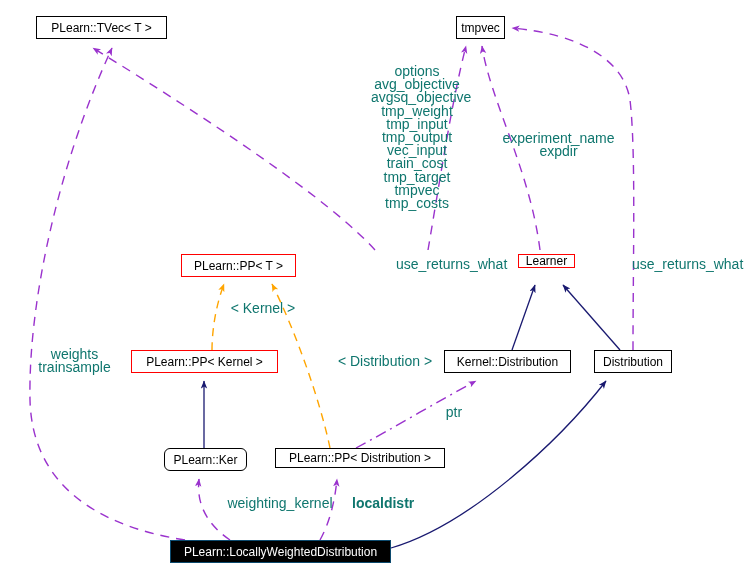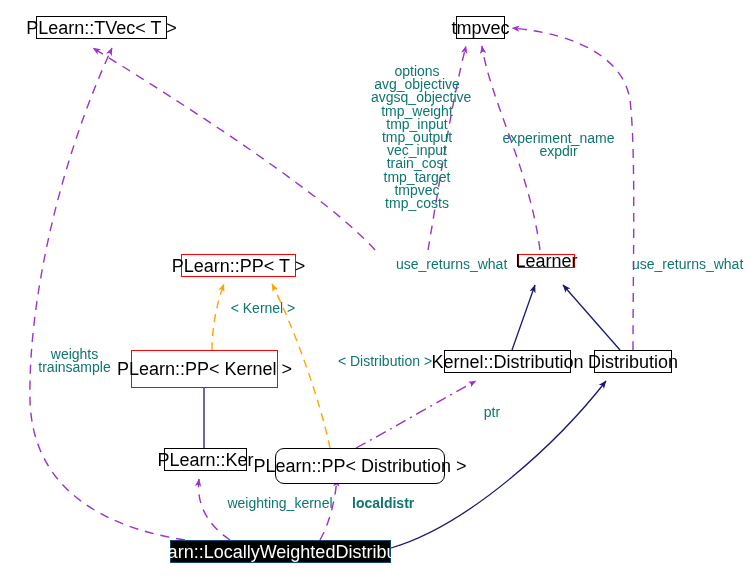--- a/index.html
+++ b/index.html
@@ -24,21 +24,21 @@
     top: 0;
     width: 749px;
     height: 577px;
   }
   .node {
     position: absolute;
     box-sizing: border-box;
     background: #ffffff;
     border: 1px solid #000000;
     color: #000000;
-    font-size: 18px;
+    font-size: 12px;
     line-height: 1;
     display: flex;
     align-items: center;
     justify-content: center;
     white-space: nowrap;
     padding: 0 6px;
     letter-spacing: 0px;
   }
   .node.red {
     border: 1px solid #ff0000;
@@ -109,29 +109,29 @@
   </svg>
 
   <div class="node" style="left:36px; top:16px; width:131px; height:23px;">PLearn::TVec&lt; T &gt;</div>
 
   <div class="node" style="left:456px; top:16px; width:49px; height:23px;">tmpvec</div>
 
   <div class="node red" style="left:181px; top:254px; width:115px; height:23px;">PLearn::PP&lt; T &gt;</div>
 
   <div class="node red" style="left:518px; top:254px; width:57px; height:14px;">Learner</div>
 
-  <div class="node red" style="left:131px; top:350px; width:147px; height:38px;">PLearn::PP&lt; Kernel &gt;</div>
+  <div class="node red" style="left:131px; top:350px; width:147px; height:23px;">PLearn::PP&lt; Kernel &gt;</div>
 
   <div class="node" style="left:444px; top:350px; width:127px; height:23px;">Kernel::Distribution</div>
 
   <div class="node" style="left:594px; top:350px; width:78px; height:23px;">Distribution</div>
 
-  <div class="node" style="left:164px; top:448px; width:83px; height:23px;">PLearn::Ker</div>
+  <div class="node" style="left:164px; top:448px; width:83px; height:23px;border-radius:6px;">PLearn::Ker</div>
 
-  <div class="node" style="left:275px; top:448px; width:170px; height:36px;border-radius:9px;">PLearn::PP&lt; Distribution &gt;</div>
+  <div class="node" style="left:275px; top:448px; width:170px; height:20px;">PLearn::PP&lt; Distribution &gt;</div>
 
   <div class="node current" style="left:170px; top:540px; width:221px; height:23px;">PLearn::LocallyWeightedDistribution</div>
 
   <div class="edge-label center" style="left:371px; top:65px; width:92px;">options
 avg_objective
 avgsq_objective
 tmp_weight
 tmp_input
 tmp_output
 vec_input
@@ -147,19 +147,19 @@
 
   <div class="edge-label center" style="left:632px; top:258px; width:110px;">use_returns_what</div>
 
   <div class="edge-label center" style="left:229px; top:302px; width:68px;">&lt; Kernel &gt;</div>
 
   <div class="edge-label center" style="left:35px; top:348px; width:79px;">weights
 trainsample</div>
 
   <div class="edge-label center" style="left:337px; top:355px; width:96px;">&lt; Distribution &gt;</div>
 
-  <div class="edge-label center" style="left:444px; top:406px; width:20px;margin-left:38px;">ptr</div>
+  <div class="edge-label center" style="left:444px; top:406px; width:20px;">ptr</div>
 
   <div class="edge-label center" style="left:227px; top:497px; width:106px;">weighting_kernel</div>
 
   <div class="edge-label center" style="left:352px; top:497px; width:61px;font-weight:bold;">localdistr</div>
 
 </div>
 
 </body></html>

